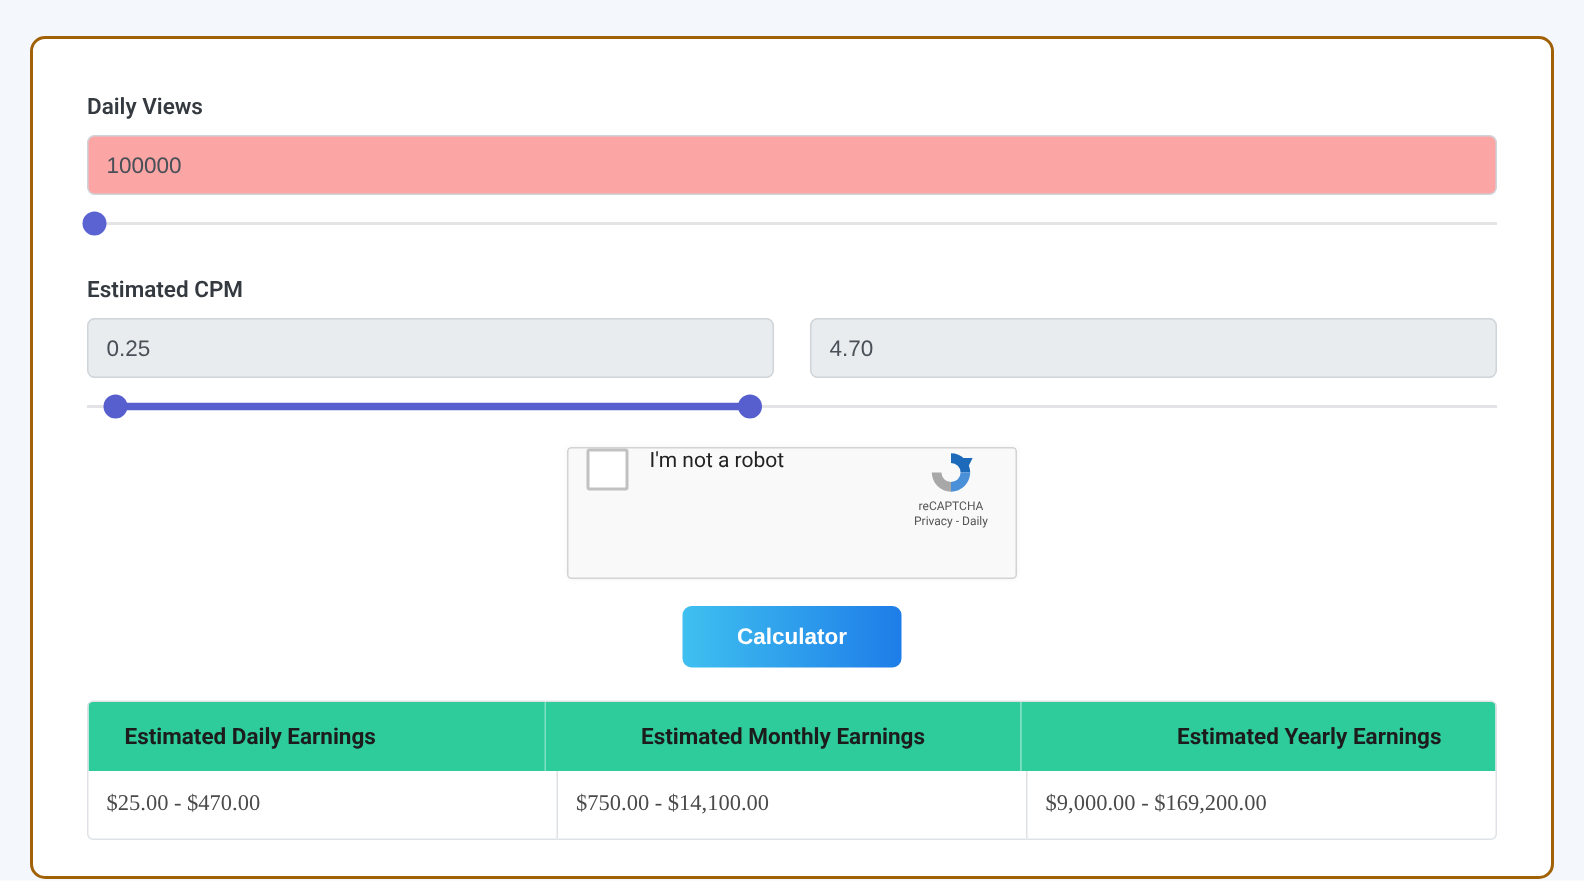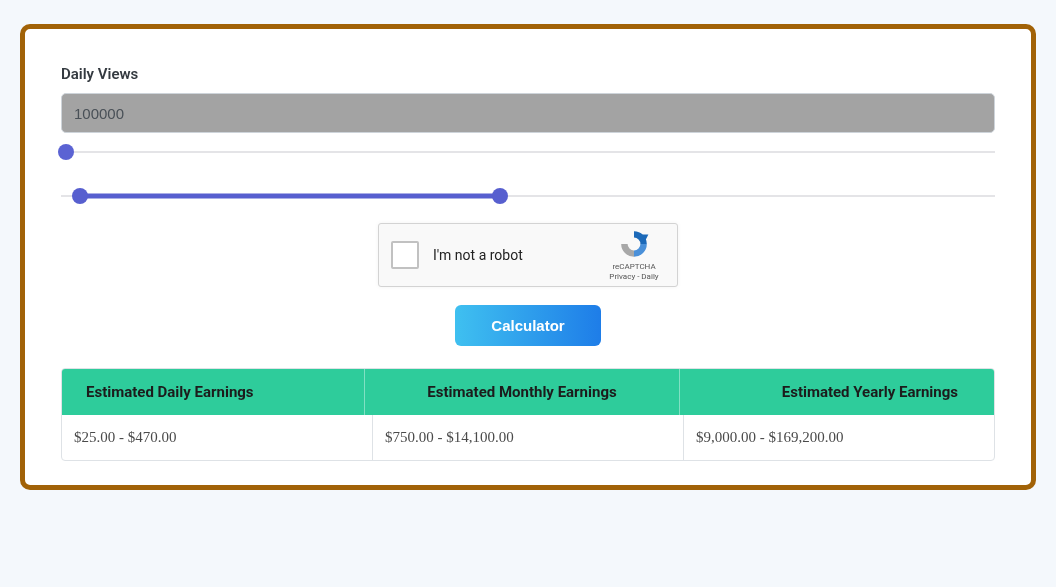--- a/index.html
+++ b/index.html
@@ -5,40 +5,40 @@
   * { box-sizing: border-box; margin: 0; padding: 0; }
   body {
     font-family: -apple-system, BlinkMacSystemFont, "Segoe UI", Roboto, Arial, sans-serif;
     background: #f4f8fc;
     width: 1056px;
     height: 587px;
     padding: 24px 20px 0 20px;
     overflow: hidden;
   }
   .card {
-    border: 5px solid #a16207;
+    border: 2px solid #a16207;
     border-radius: 10px;
     background: #fff;
     padding: 36px 36px 24px 36px;
   }
   .field-label {
     font-size: 15px;
     color: #343a40;
     font-weight: 600;
     margin-bottom: 10px;
   }
   .text-input {
     width: 100%;
     height: 40px;
     border: 1px solid #ced4da;
     border-radius: 5px;
     padding: 0 12px;
     font-size: 15px;
     color: #495057;
-    background: #a3a3a3;
+    background: #fca5a5;
   }
   .text-input.disabled {
     background: #e9ecef;
     color: #495057;
   }
   .slider-wrap {
     margin-top: 10px;
     margin-bottom: 26px;
     position: relative;
     height: 18px;
@@ -78,27 +78,27 @@
     gap: 24px;
   }
   .cpm-row .col { flex: 1; }
   .captcha-row {
     display: flex;
     justify-content: center;
     margin-top: 18px;
   }
   .recaptcha {
     width: 300px;
-    height: 64px;
+    height: 88px;
     border: 1px solid #d3d3d3;
     border-radius: 3px;
     background: #f9f9f9;
     display: flex;
-    align-items: center;
-    padding: 16px 12px;
+    align-items: flex-start;
+    padding: 0 12px;
     box-shadow: 0 0 4px rgba(0,0,0,0.05);
   }
   .recaptcha .checkbox {
     width: 28px;
     height: 28px;
     border: 2px solid #c1c1c1;
     border-radius: 2px;
     background: #fff;
     margin-right: 14px;
     cursor: pointer;
@@ -177,20 +177,29 @@
 
   
   <div class="field-label">Daily Views</div>
   <input class="text-input" type="text" value="100000" style="">
   <div class="slider-wrap">
     <div class="slider-track"></div>
     <div class="slider-thumb single" style="left:0.5%"></div>
   </div>
 
   
+  <div class="field-label">Estimated CPM</div>
+  <div class="cpm-row">
+    <div class="col">
+      <input class="text-input disabled" type="text" readonly="" value="0.25" style="">
+    </div>
+    <div class="col">
+      <input class="text-input disabled" type="text" readonly="" value="4.70" style="">
+    </div>
+  </div>
   <div class="slider-wrap" style="margin-bottom:8px;">
     <div class="slider-track"></div>
     <div id="cpm-fill" class="slider-fill" style="left: 2%; width: 45%;"></div>
     <div id="cpm-thumb-low" class="slider-thumb" style="left: 2%;"></div>
     <div id="cpm-thumb-high" class="slider-thumb" style="left: 47%;"></div>
   </div>
 
   
   <div class="captcha-row">
     <div class="recaptcha">

